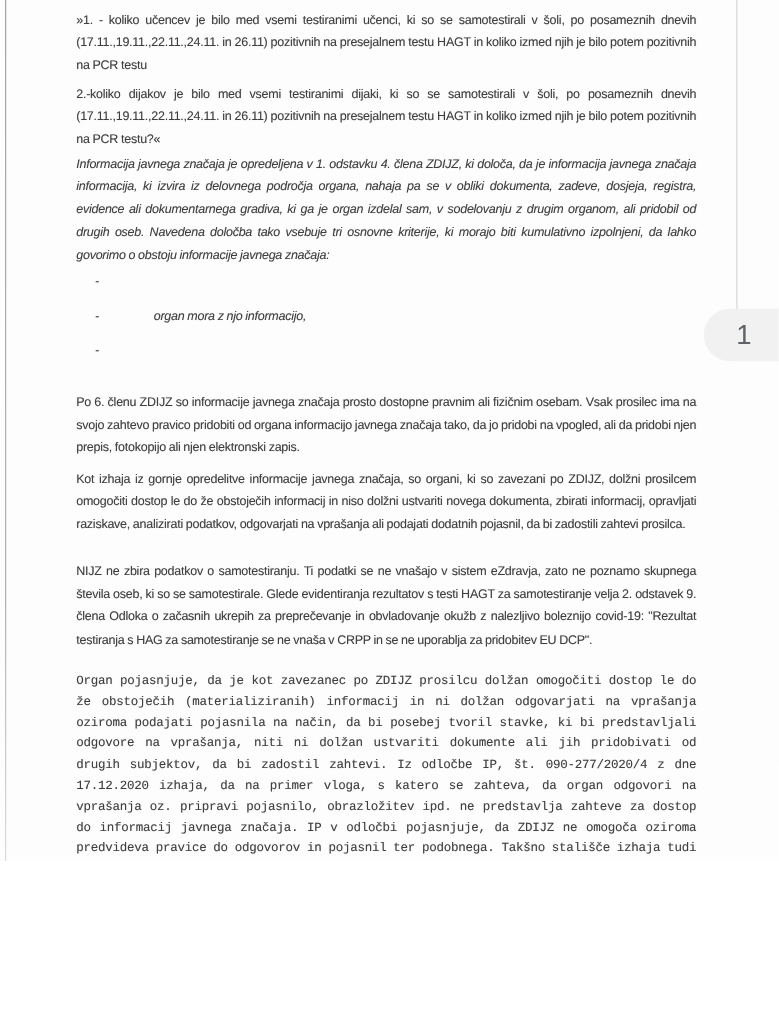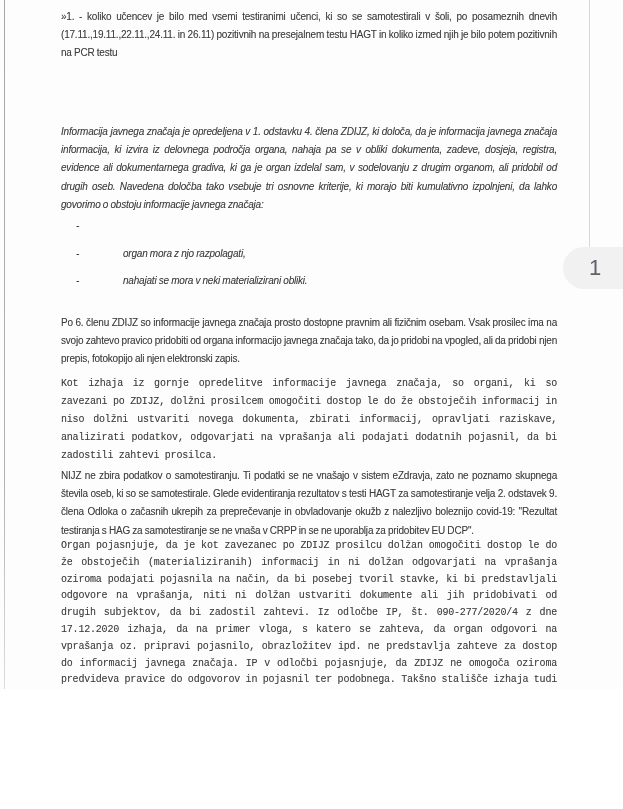--- a/index.html
+++ b/index.html
@@ -13,22 +13,22 @@
   .scan-edge-right{position:absolute;left:589px;top:0;width:1px;height:248px;background:#d8d8d8;}
   .scan-edge-bottom{position:absolute;left:4px;top:801px;width:619px;height:1px;background:#dadada;}
 
   
   .group{position:absolute;left:61px;width:496px;color:#3f3f3f;font-size:10px;
     letter-spacing:-0.2px;word-spacing:-0.3px;line-height:18.2px;
     text-shadow:0 0 0.6px rgba(63,63,63,0.35);}
   .para{margin:0;text-align:justify;text-align-last:left;}
   .group-a{top:8px;}   .group-a .para + .para{margin-top:4px;}
   .group-b{top:123px;font-style:italic;}
-  .group-c{top:314px;} .group-c .para + .para{margin-top:6px;font-family:Liberation Mono, monospace;}
-  .group-d{top:467px;}
+  .group-c{top:314px;} .group-c .para + .para{margin-top:6px;}
+  .group-d{top:449px;}
   .group-e{top:538px;font-family:Liberation Mono, monospace;} .group-e .para{line-height:16.8px;}
 
   .bullets{margin-top:3px;}
   .bullet{position:relative;padding-left:62px;height:27.5px;text-align:left;}
   .bullet .dash{position:absolute;left:15px;top:0;}
 
   
   .footer-label{position:absolute;top:725px;left:61px;width:496px;text-align:center;
     font-size:8px;color:#4a4a4a;letter-spacing:0;margin-top:26px;}
   .footer-rule{position:absolute;top:742px;left:92px;width:468px;height:2px;
@@ -58,35 +58,35 @@
 <body>
 
 <div class="screen">
 
   <div class="scan-edge-left"></div>
   <div class="scan-edge-right"></div>
   <div class="scan-edge-bottom"></div>
 
   <div class="group group-a">
     <p class="para">»1. - koliko učencev je bilo med vsemi testiranimi učenci, ki so se samotestirali v šoli, po posameznih dnevih (17.11.,19.11.,22.11.,24.11. in 26.11) pozitivnih na presejalnem testu HAGT in koliko izmed njih je bilo potem pozitivnih na PCR testu</p>
+    <p class="para">2.-koliko dijakov je bilo med vsemi testiranimi dijaki, ki so se samotestirali v šoli, po posameznih dnevih (17.11.,19.11.,22.11.,24.11. in 26.11) pozitivnih na presejalnem testu HAGT in koliko izmed njih je bilo potem pozitivnih na PCR testu?«</p>
   </div>
 
   <div class="group group-b">
     <p class="para">Informacija javnega značaja je opredeljena v 1. odstavku 4. člena ZDIJZ, ki določa, da je informacija javnega značaja informacija, ki izvira iz delovnega področja organa, nahaja pa se v obliki dokumenta, zadeve, dosjeja, registra, evidence ali dokumentarnega gradiva, ki ga je organ izdelal sam, v sodelovanju z drugim organom, ali pridobil od drugih oseb. Navedena določba tako vsebuje tri osnovne kriterije, ki morajo biti kumulativno izpolnjeni, da lahko govorimo o obstoju informacije javnega značaja:</p>
     <div class="bullets">
       <div class="bullet">
         <span class="dash">-</span>
       </div>
       <div class="bullet">
         <span class="dash">-</span>
-        <span>organ mora z njo razpolagati,</span>
+        <span>organ mora z njo informacijo,</span>
       </div>
       <div class="bullet">
         <span class="dash">-</span>
-        <span>nahajati se mora v neki materializirani obliki.</span>
       </div>
     </div>
   </div>
 
   <div class="group group-c">
     <p class="para">Po 6. členu ZDIJZ so informacije javnega značaja prosto dostopne pravnim ali fizičnim osebam. Vsak prosilec ima na svojo zahtevo pravico pridobiti od organa informacijo javnega značaja tako, da jo pridobi na vpogled, ali da pridobi njen prepis, fotokopijo ali njen elektronski zapis.</p>
     <p class="para">Kot izhaja iz gornje opredelitve informacije javnega značaja, so organi, ki so zavezani po ZDIJZ, dolžni prosilcem omogočiti dostop le do že obstoječih informacij in niso dolžni ustvariti novega dokumenta, zbirati informacij, opravljati raziskave, analizirati podatkov, odgovarjati na vprašanja ali podajati dodatnih pojasnil, da bi zadostili zahtevi prosilca.</p>
   </div>
 
   <div class="group group-d">

